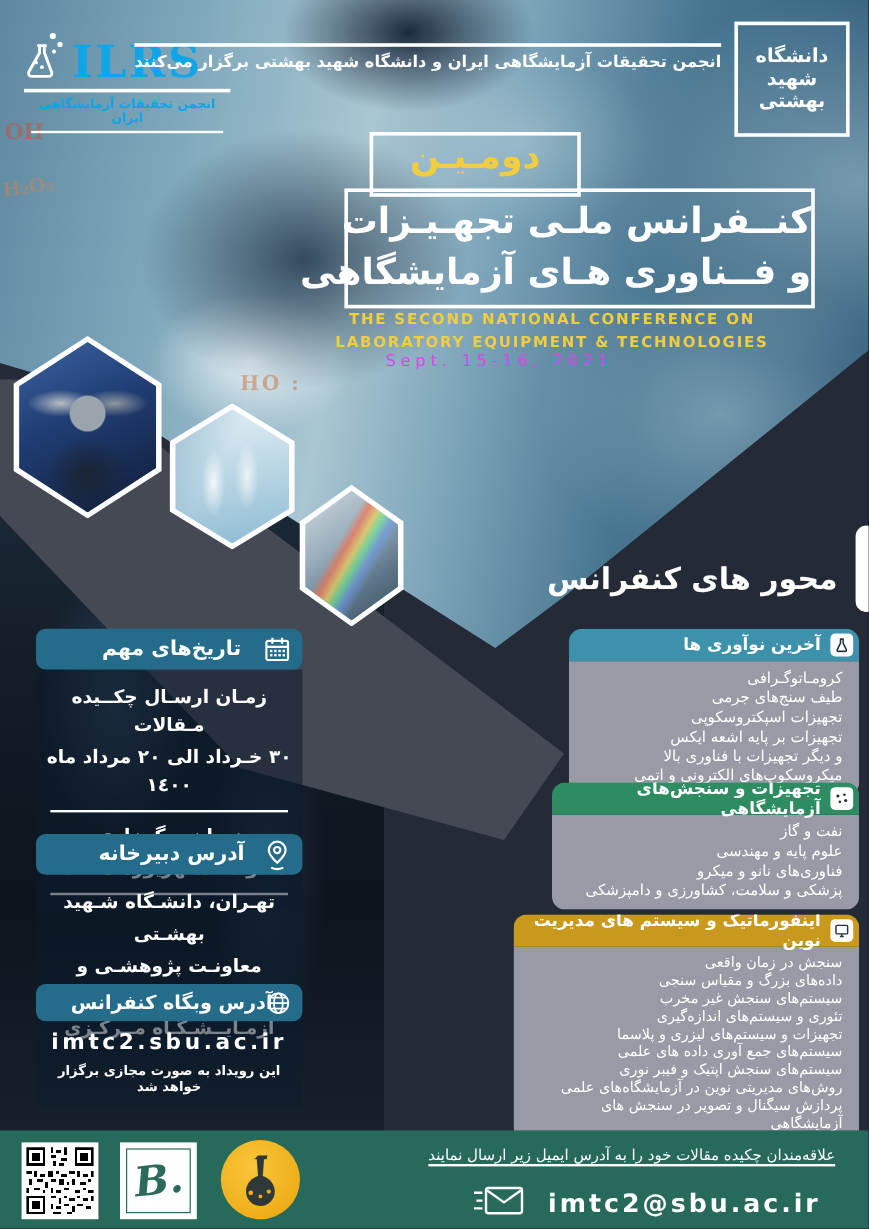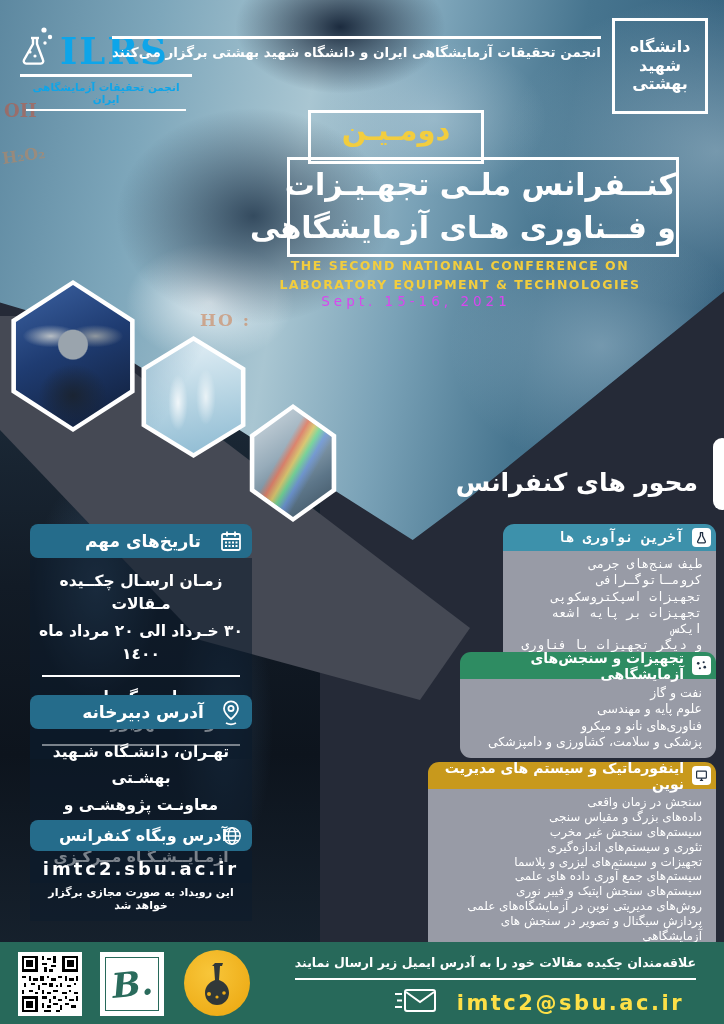--- a/index.html
+++ b/index.html
@@ -81,21 +81,21 @@
   
   .topics-heading{position:absolute;right:26px;top:468px;color:#fff;font-size:25px;font-weight:bold;direction:rtl;}
   .edge-tab{position:absolute;right:-7px;top:438px;width:18px;height:72px;background:#fff;border-radius:9px;}
   .tbox{position:absolute;right:8px;border-radius:11px;overflow:hidden;direction:rtl;}
   .thead{height:27px;display:flex;align-items:center;color:#fff;font-weight:bold;font-size:14px;
          padding:0 32px 0 8px;position:relative;}
   .ticon{position:absolute;right:5px;top:4px;width:19px;height:19px;background:#fff;border-radius:4px;
          display:flex;align-items:center;justify-content:center;}
   .tbody{background:#989ba6;padding:6px 14px 8px;}
   .topic-item{color:#fff;font-size:12.5px;line-height:1.3;text-align:right;}
-  .tbox1{top:524px;width:213px;font-family:Liberation Mono, monospace;}
+  .tbox1{top:524px;width:242px;}
   .tbox2{top:652px;width:256px;}
   .tbox3{top:762px;width:288px;margin-left:16px;}
   .tbox3 .topic-item{font-size:12px;line-height:1.24;}
 
   
   .lbox{position:absolute;left:30px;width:222px;direction:rtl;}
   .lhead{height:34px;background:#256c8b;border-radius:8px;display:flex;align-items:center;
          justify-content:center;color:#fff;font-weight:bold;font-size:17px;position:relative;padding-left:4px;}
   .lhead .licon{position:absolute;right:9px;top:5px;}
   .lbody{background:rgba(13,28,44,.55);color:#fff;font-weight:bold;text-align:center;}
@@ -118,22 +118,22 @@
   .qr{position:absolute;left:18px;top:10px;width:56px;height:56px;background:#fff;padding:4px;}
   .blogo{position:absolute;left:100px;top:10px;width:64px;height:64px;background:#fff;
          display:flex;align-items:center;justify-content:center;}
   .blogo-inner{width:52px;height:52px;border:1.5px solid #27695a;display:flex;align-items:center;justify-content:center;}
   .blogo-inner span{font-family:"DejaVu Serif","Liberation Serif",serif;font-style:italic;font-weight:bold;
          font-size:34px;color:#2a6b5c;transform:rotate(-6deg);line-height:1;}
   .flask-emblem{position:absolute;left:184px;top:8px;width:66px;height:66px;border-radius:50%;
          background:radial-gradient(circle at 40% 35%,#f8c63a,#eead18 75%);
          display:flex;align-items:center;justify-content:center;}
   .footer-cta{position:absolute;right:28px;top:13px;direction:rtl;color:#fff;font-size:12.5px;
-         font-weight:bold;border-bottom:2.5px solid #fff;padding-bottom:8px;}
-  .footer-email{position:absolute;right:40px;top:46px;display:flex;align-items:center;gap:19px;color:#fde047;}
+         font-weight:normal;border-bottom:2.5px solid #fff;padding-bottom:0;}
+  .footer-email{position:absolute;right:40px;top:46px;display:flex;align-items:center;gap:19px;color:#ffffff;}
   .footer-email .email-text{font-size:21px;font-weight:bold;letter-spacing:2.5px;}
 </style>
 </head>
 <body>
 
 <div class="poster">
 
   <div class="left-photo"></div>
   <div class="gray-wedge"></div>
   <div class="hero">
@@ -203,22 +203,22 @@
   <div class="tbox tbox1">
     <div class="thead" style="background: rgb(61, 145, 171);">
       <span class="ticon">
         <svg width="13" height="13" viewBox="0 0 24 24">
             <path d="M9 3h6 M10 3v6 L5 19a2 2 0 0 0 1.8 2.8h10.4A2 2 0 0 0 19 19 L14 9V3" fill="none" stroke="#223044" stroke-width="2.4"></path>
           </svg>
       </span>
       <span>آخرین نوآوری ها</span>
     </div>
     <div class="tbody">
+        <div class="topic-item">کرومـاتوگـرافی</div>
         <div class="topic-item">طیف سنج‌های جرمی</div>
-        <div class="topic-item">کرومـاتوگـرافی</div>
         <div class="topic-item">تجهیزات اسپکتروسکوپی</div>
         <div class="topic-item">تجهیزات بر پایه اشعه ایکس</div>
         <div class="topic-item">و دیگر تجهیزات با فناوری بالا</div>
         <div class="topic-item">میکروسکوپ‌های الکترونی و اتمی</div>
       </div>
   </div>
 
   <div class="tbox tbox2">
     <div class="thead" style="background: rgb(46, 140, 98);">
       <span class="ticon">

